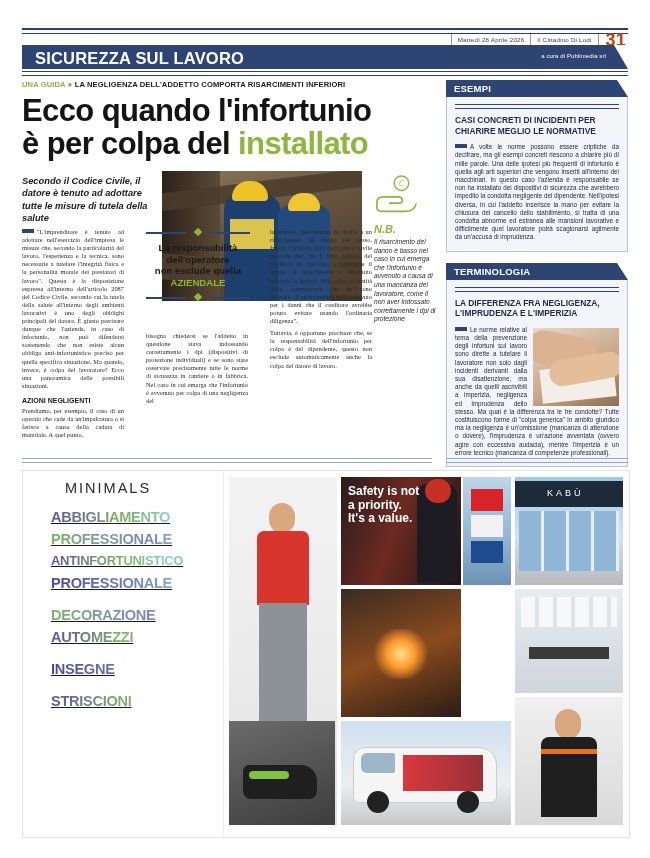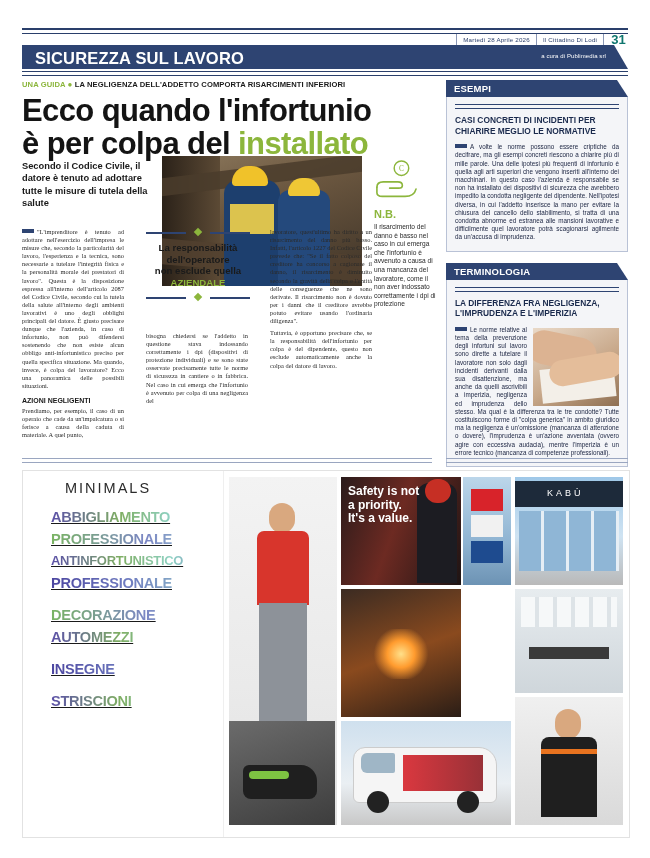--- a/index.html
+++ b/index.html
@@ -8,21 +8,21 @@
   .page{position:relative;width:650px;height:858px;background:#fff;}
 
   
   .rule-top{position:absolute;left:22px;top:28px;width:606px;height:3px;
             border-top:2px solid #2a3f6b;border-bottom:1px solid #2a3f6b;}
   .masthead-meta{position:absolute;right:22px;top:33px;height:13px;
                  display:flex;align-items:center;gap:0;font-size:6.2px;
                  color:#2a3f6b;letter-spacing:.2px;white-space:nowrap;}
   .mm-cell{padding:0 6px;border-left:1px solid #8a97b5;line-height:11px;}
   .mm-page{padding:0 2px 0 7px;border-left:1px solid #8a97b5;
-           font-size:13px;font-weight:bold;color:#0f766e;line-height:12px;}
+           font-size:18px;font-weight:bold;color:#c2410c;line-height:12px;}
 
   .section-bar{position:absolute;left:22px;top:45px;width:606px;height:24px;
                background:#2e4472;}
   .section-bar:after{content:"";position:absolute;right:0;top:0;
                border-top:24px solid #fff;border-left:14px solid transparent;}
   .section-title{position:absolute;left:13px;top:4px;color:#fff;
                font-size:16.5px;font-weight:bold;letter-spacing:.2px;
                font-stretch:condensed;}
   .section-credit{position:absolute;right:22px;top:8px;color:#fff;
                font-size:6px;letter-spacing:.1px;}
@@ -32,21 +32,21 @@
   
   .edit{position:absolute;left:22px;top:80px;width:410px;}
   .kicker{font-size:7.6px;font-weight:bold;letter-spacing:.1px;color:#1a1a1a;
           white-space:nowrap;}
   .kicker .guida{color:#8cb63c;}
   .kicker .dot{color:#8cb63c;font-size:8px;}
   .headline{margin-top:5px;font-size:31px;line-height:33px;font-weight:bold;
             letter-spacing:-.6px;color:#141414;}
   .headline .hl-green{color:#8cb63c;}
 
-  .subwrap{position:relative;margin-top:0;height:128px;}
+  .subwrap{position:relative;margin-top:15px;height:128px;font-style:italic;}
   .standfirst{position:absolute;left:0;top:0;width:132px;font-size:9.3px;
               line-height:12.4px;font-weight:bold;color:#1a1a1a;}
   .photo{position:absolute;left:140px;top:-4px;width:200px;height:130px;
          overflow:hidden;background:#6d5640;}
   .photo .sky{position:absolute;inset:0;
        background:linear-gradient(160deg,#8e7a5e 0%,#6a563f 40%,#3e3327 100%);}
   .photo .beam{position:absolute;left:-10%;top:8%;width:120%;height:18px;
        background:#4a3c2c;transform:rotate(-7deg);opacity:.85;}
   .photo .beam2{position:absolute;left:-10%;top:70%;width:120%;height:26px;
        background:#52412f;transform:rotate(5deg);opacity:.8;}

